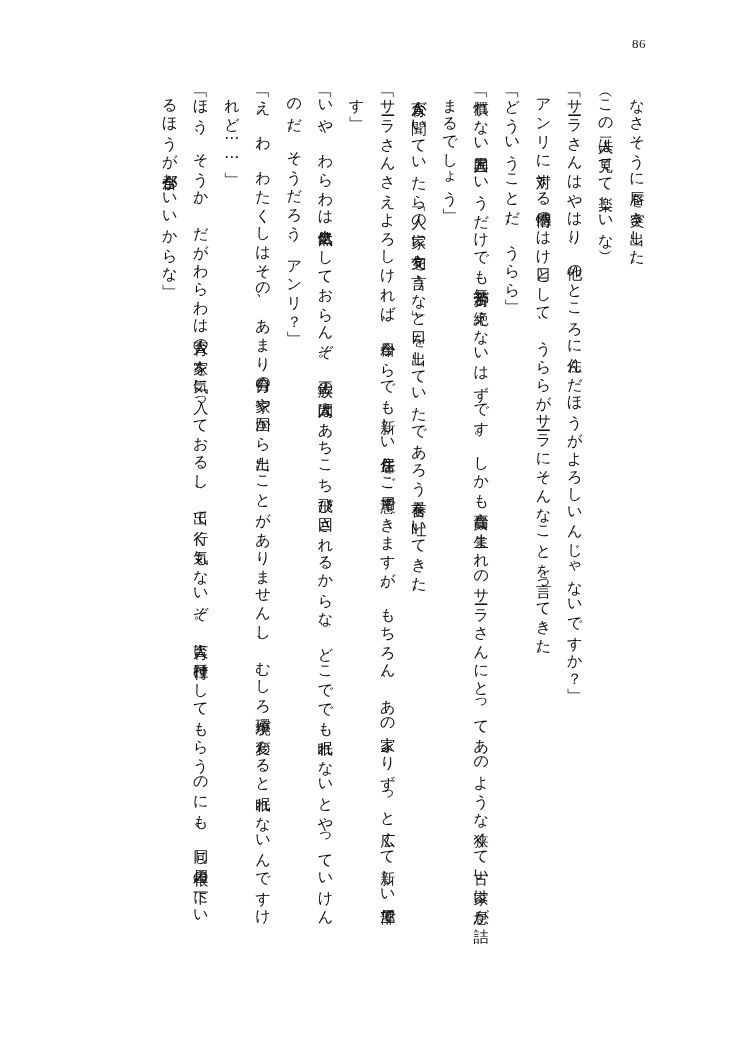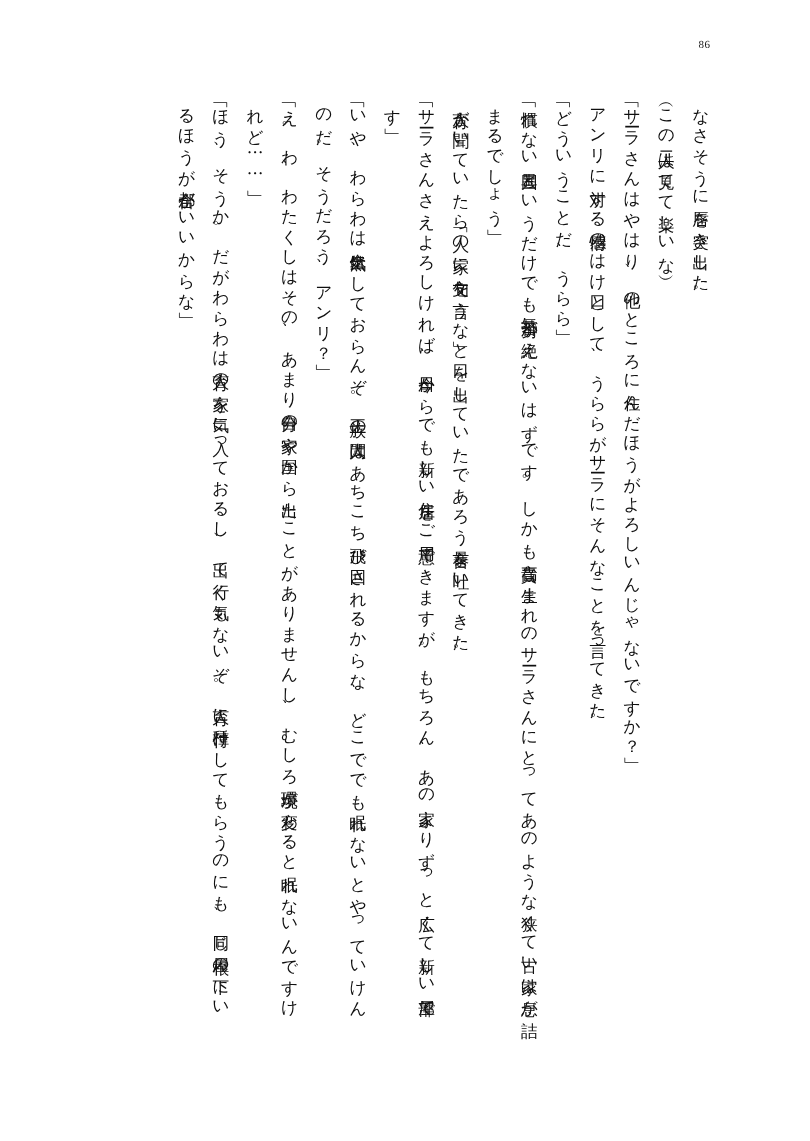--- a/index.html
+++ b/index.html
@@ -13,21 +13,21 @@
     height: 1037px;
     background: #ffffff;
     overflow: hidden;
     font-family: "Liberation Serif", "DejaVu Serif", serif;
     color: #101010;
   }
   .page-number {
     position: absolute;
     top: 36px;
     right: 90px;
-    font-size: 10px;
+    font-size: 13px;
     font-family: "Liberation Serif", "DejaVu Serif", serif;
     letter-spacing: 0.5px;
     color: #141414;
   }
   .body-text {
     position: absolute;
     top: 88px;
     left: 92px;
     width: 560px;
     height: 830px;

